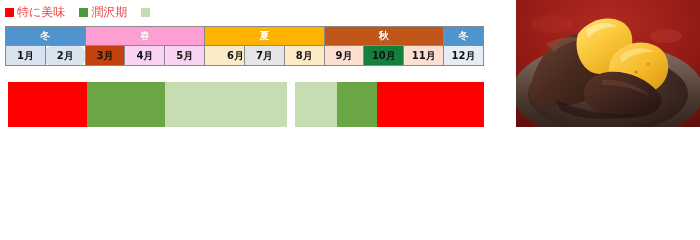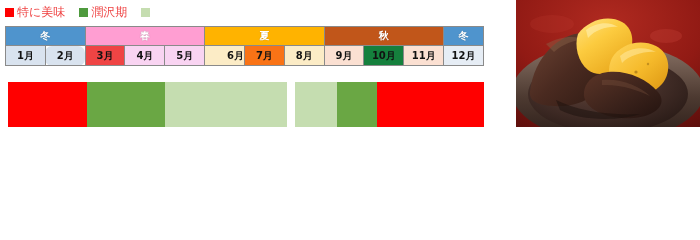--- a/index.html
+++ b/index.html
@@ -115,25 +115,25 @@
       <tr id="season-row">
           <td class="season-cell" colspan="2" style="background: rgb(79, 148, 205);">冬</td>
           <td class="season-cell" colspan="3" style="background: rgb(255, 158, 210);">春</td>
           <td class="season-cell" colspan="3" style="background: rgb(255, 179, 0);">夏</td>
           <td class="season-cell" colspan="3" style="background: rgb(193, 86, 26);">秋</td>
           <td class="season-cell" colspan="1" style="background: rgb(79, 148, 205);">冬</td>
         </tr>
       <tr id="month-row">
           <td class="month-cell" style="background: rgb(217, 227, 239);">1月</td>
           <td class="month-cell" style="background: rgb(217, 227, 239); border-radius: 7px;">2月</td>
-          <td class="month-cell" style="background: #ef4444;">3月</td>
+          <td class="month-cell" style="background: #c2410c;">3月</td>
           <td class="month-cell" style="background: rgb(249, 212, 242);">4月</td>
           <td class="month-cell" style="background: rgb(249, 212, 242);">5月</td>
           <td class="month-cell" style="background: rgb(252, 236, 198); text-align: right;">6月</td>
-          <td class="month-cell" style="background: #f97316;">7月</td>
+          <td class="month-cell" style="background: #e5e5e5;">7月</td>
           <td class="month-cell" style="background: rgb(252, 236, 198); margin-top: 24px;">8月</td>
           <td class="month-cell" style="background: rgb(251, 224, 210);">9月</td>
           <td class="month-cell" style="background: #15803d;">10月</td>
           <td class="month-cell" style="background: rgb(251, 224, 210);">11月</td>
           <td class="month-cell" style="background: rgb(230, 237, 245);">12月</td>
         </tr>
     </tbody>
   </table>
 
   <div class="bar-wrap" id="bar-wrap">

